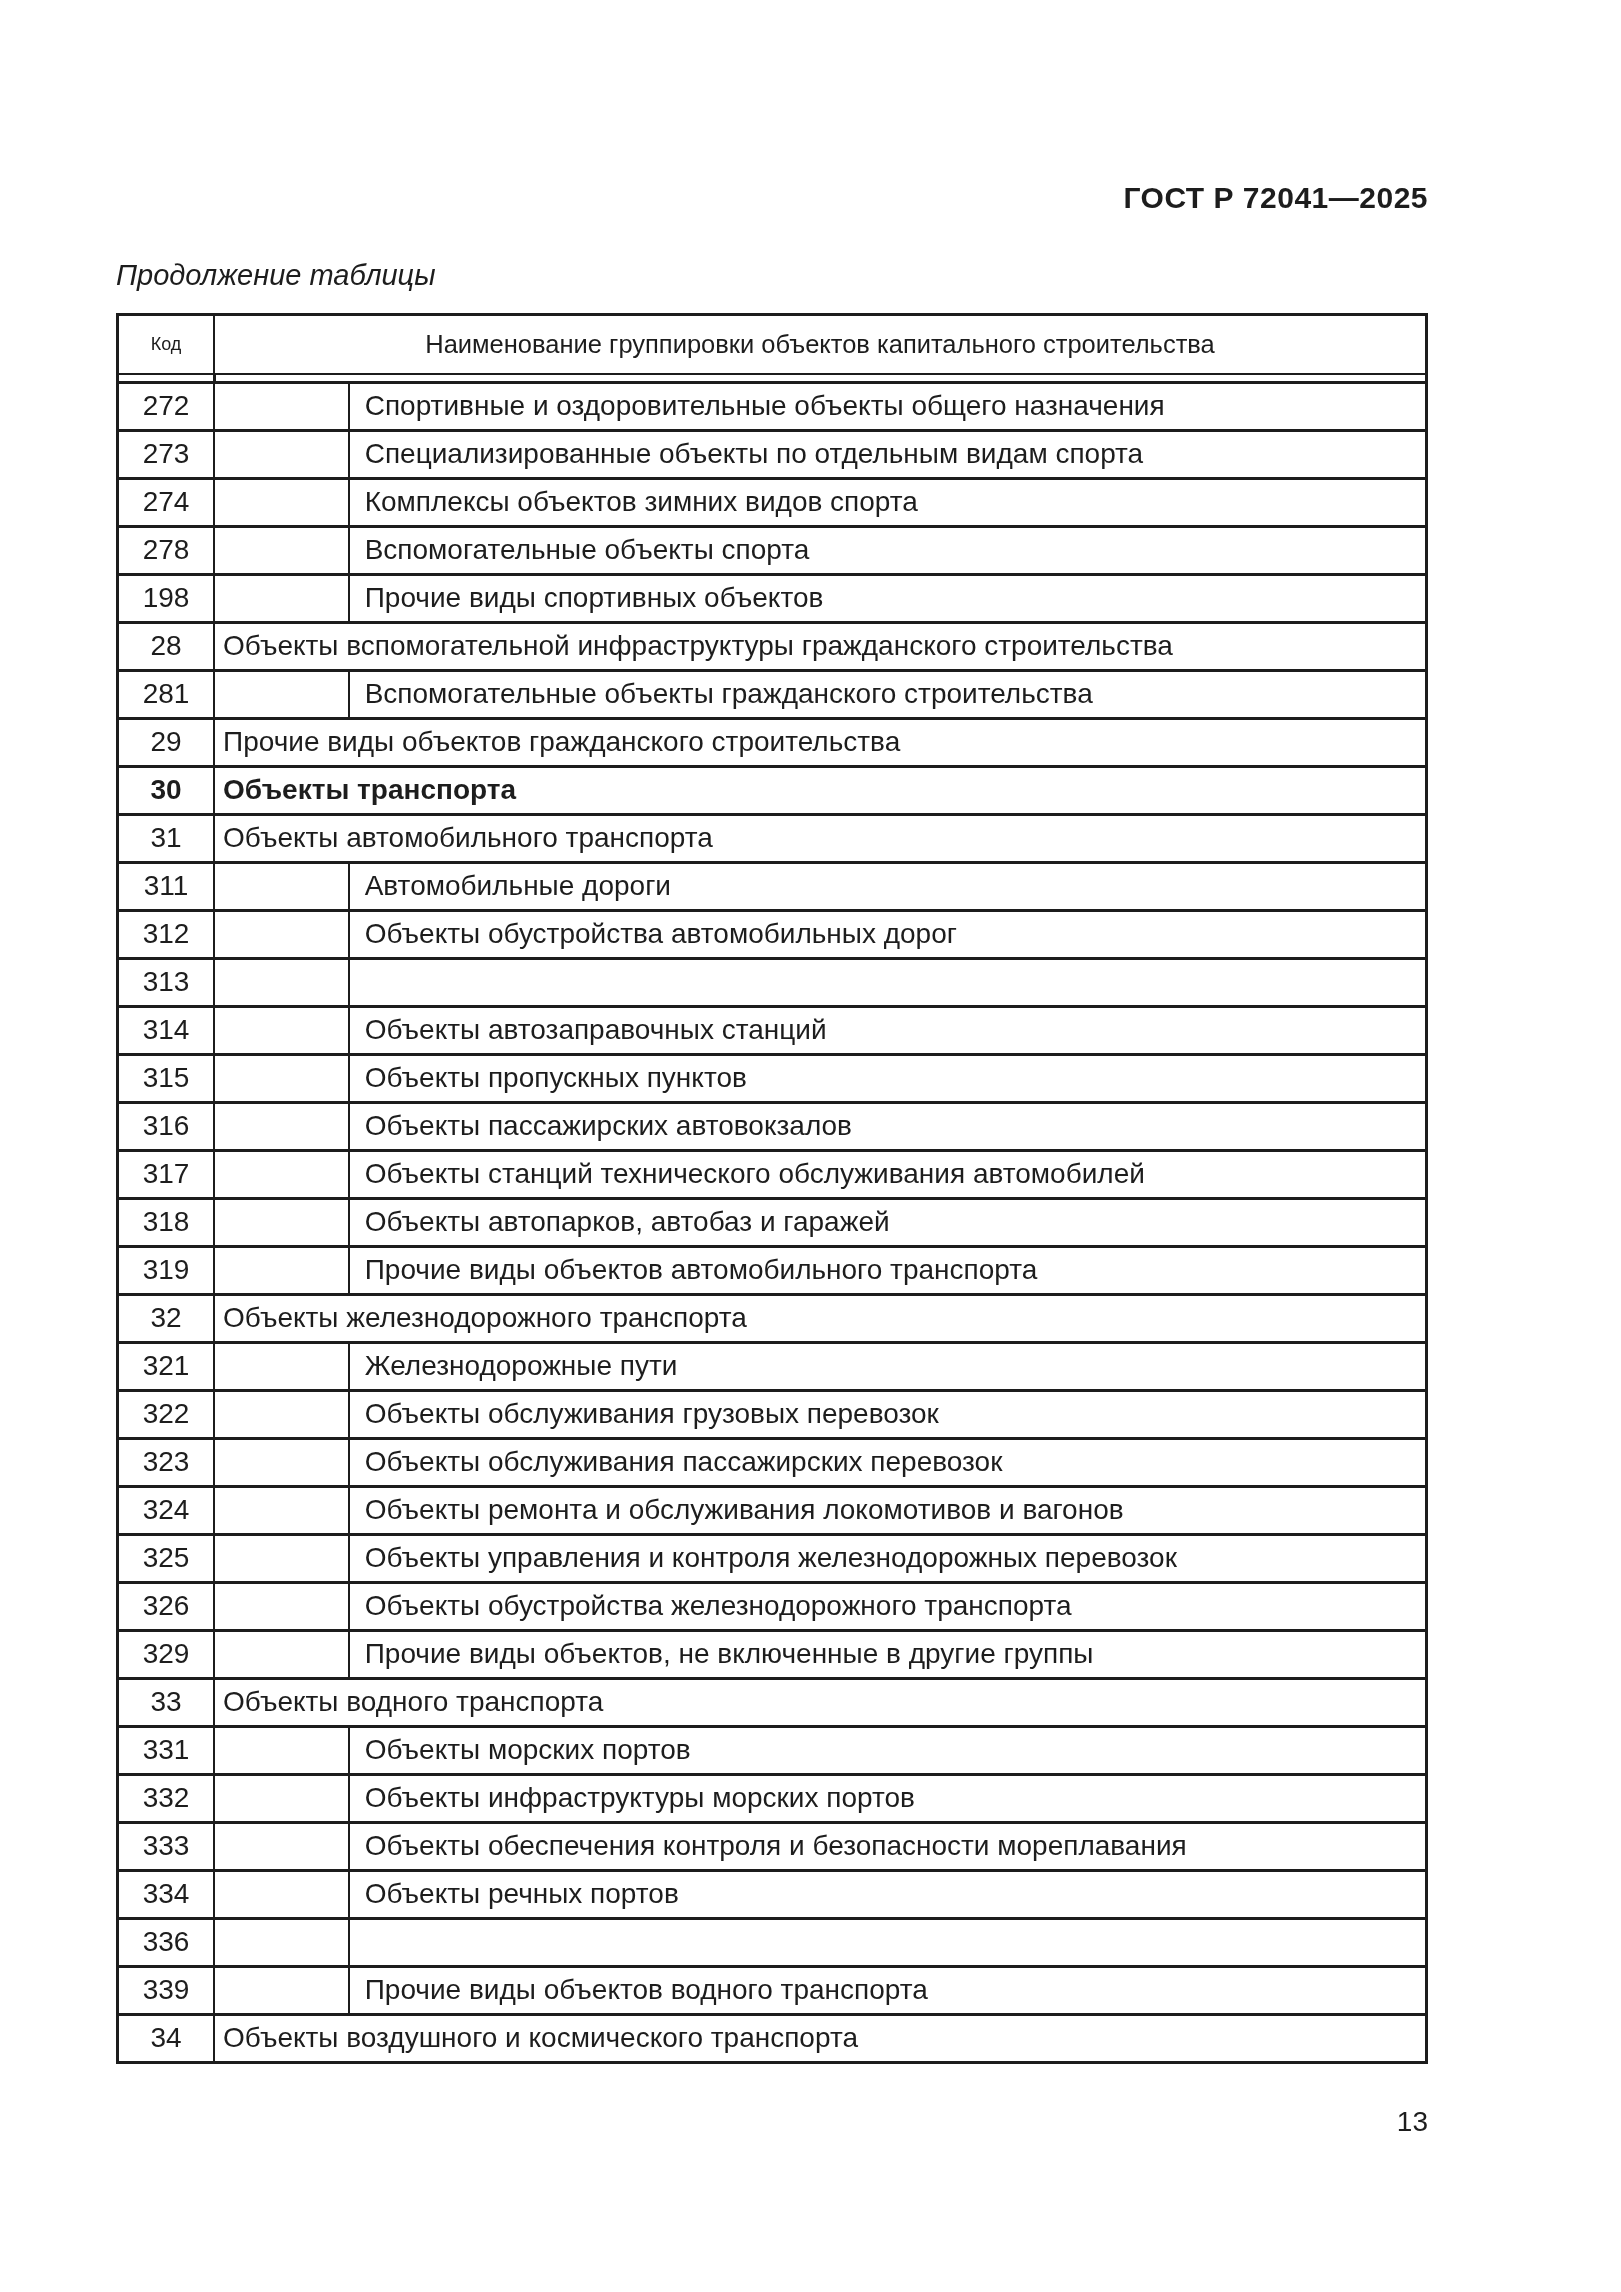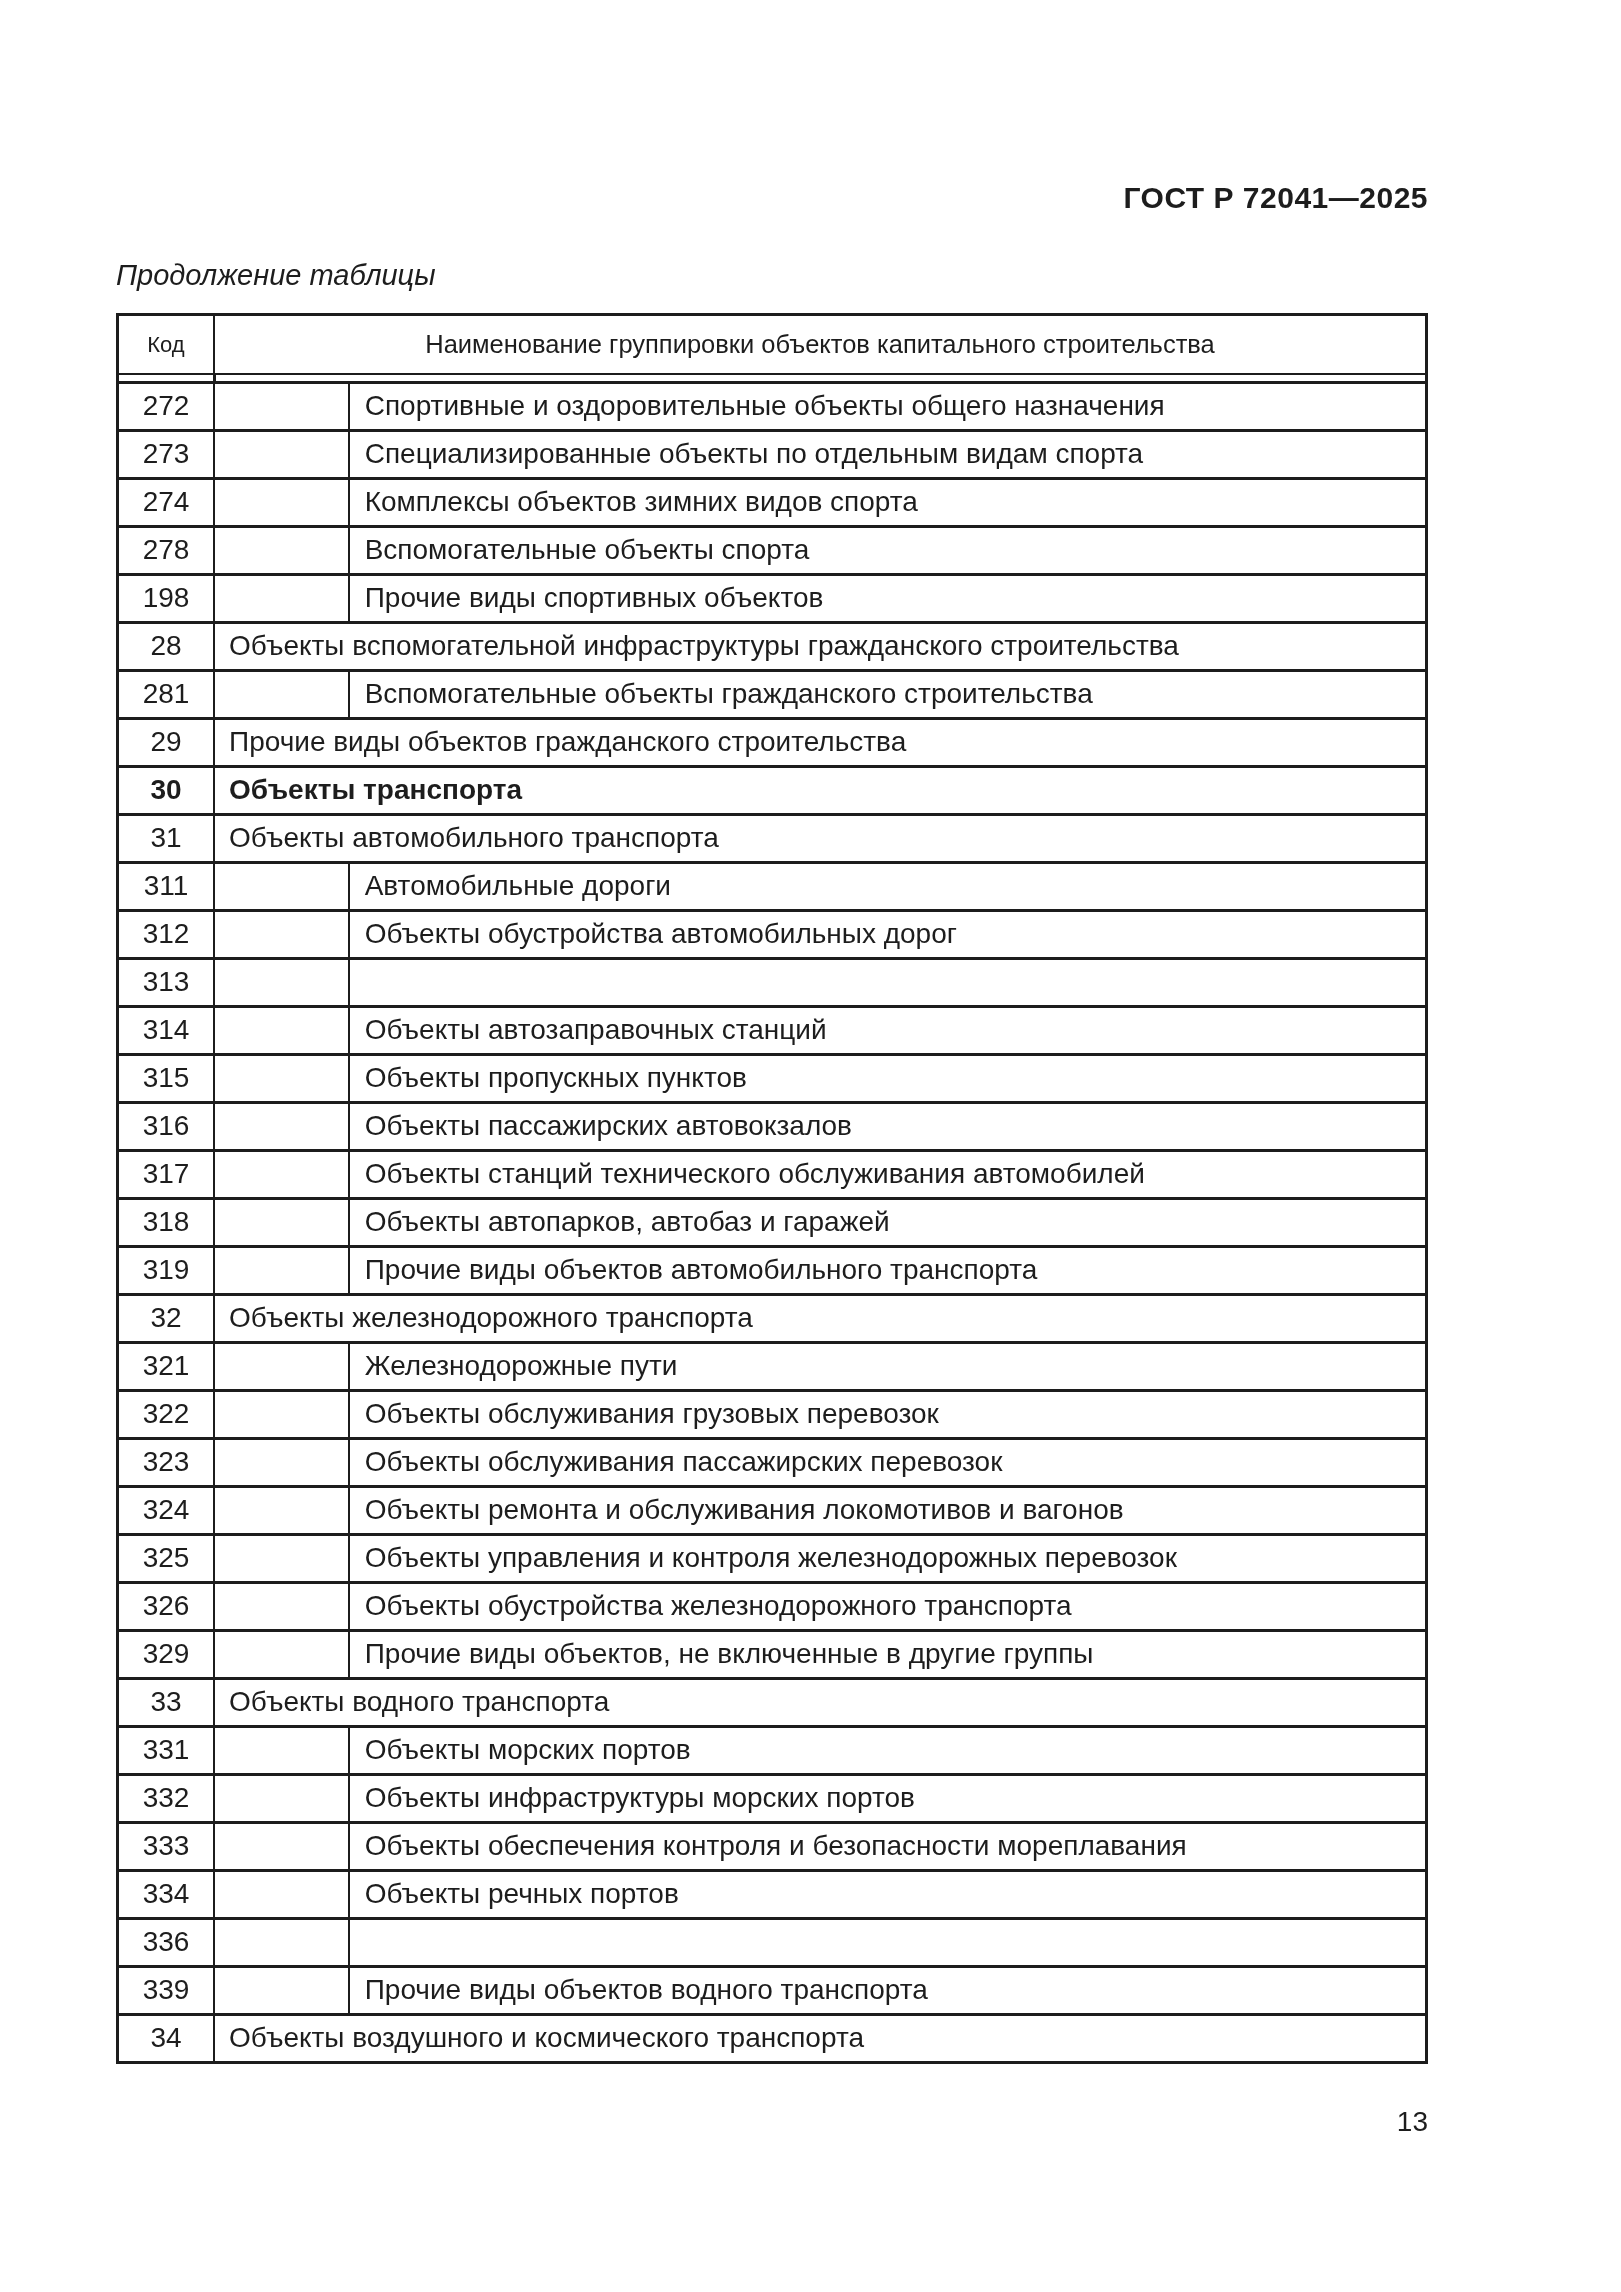--- a/index.html
+++ b/index.html
@@ -49,21 +49,21 @@
     height: 57px;
     border-bottom: 2px solid #1c1c1c;
   }
   .th-code {
     width: 94px;
     flex: 0 0 94px;
     border-right: 2.9px solid #1c1c1c;
     display: flex;
     align-items: center;
     justify-content: center;
-    font-size: 22px;
+    font-size: 18px;
   }
   .th-name {
     flex: 1 1 auto;
     display: flex;
     align-items: center;
     justify-content: center;
     font-size: 25.5px;
     text-align: center;
     padding: 0 9.8px;
   }
@@ -97,21 +97,21 @@
   }
   .cell-indent {
     width: 133px;
     flex: 0 0 133px;
     border-right: 2.9px solid #1c1c1c;
   }
   .cell-name {
     flex: 1 1 auto;
     display: flex;
     align-items: center;
-    padding-left: 14px;
+    padding-left: 8px;
     padding-right: 7.8px;
     font-size: 28px;
     white-space: nowrap;
     overflow: hidden;
   }
   .trow.bold .cell-code,
   .trow.bold .cell-name {
     font-weight: bold;
   }
   .trow.level2 .cell-name {

